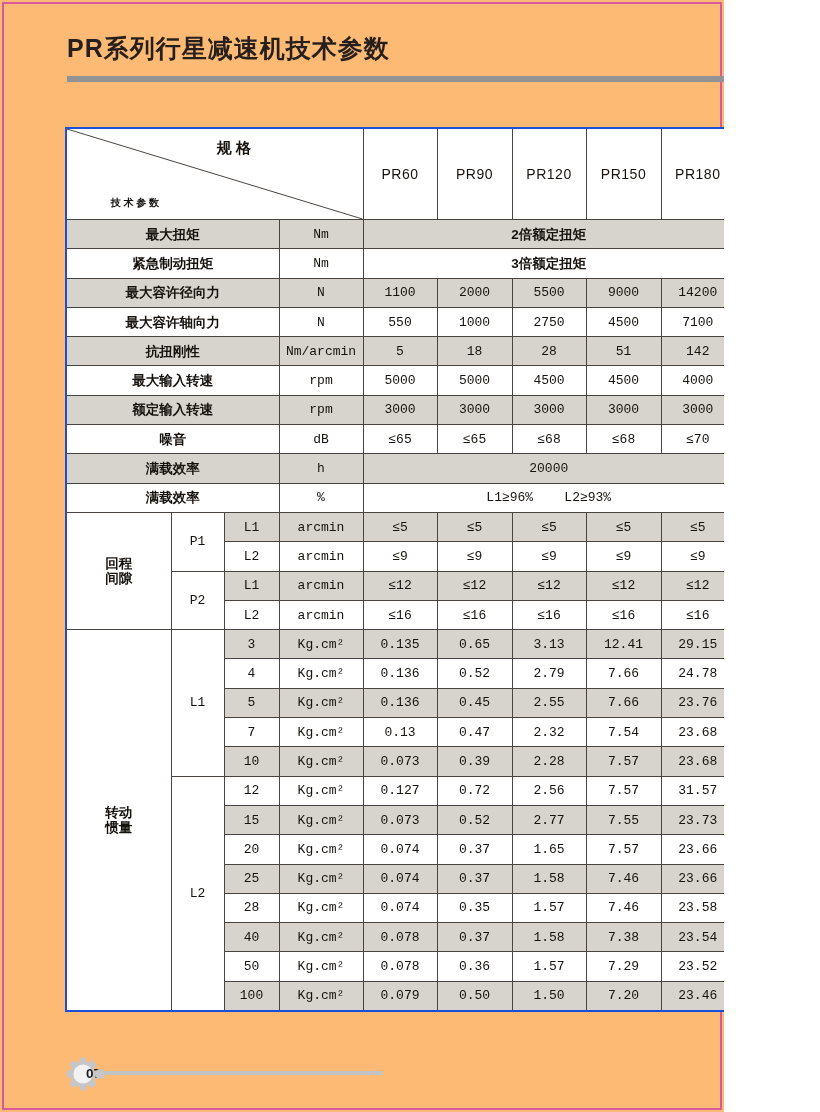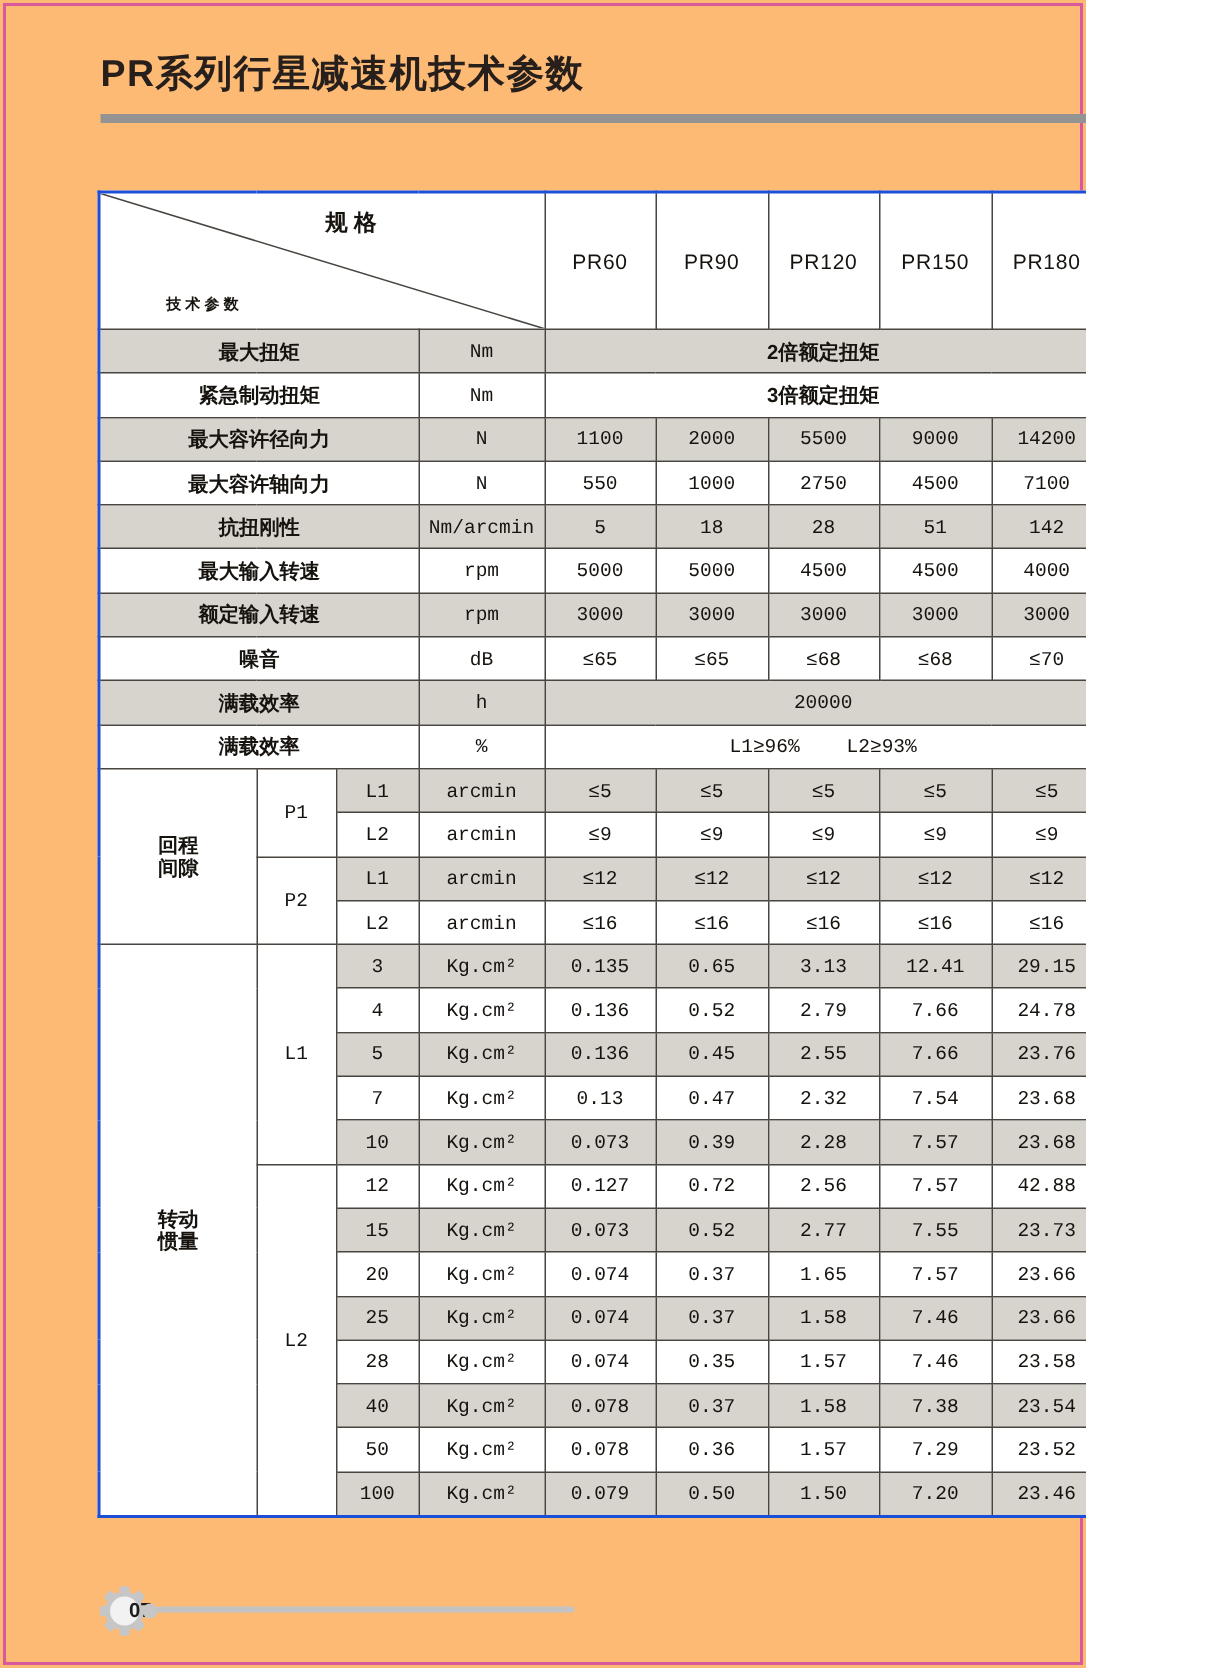--- a/index.html
+++ b/index.html
@@ -234,21 +234,21 @@
           <td class="num g">23.68</td>
         </tr>
         <tr>
           <td rowspan="8" class="unit">L2</td>
           <td class="unit">12</td>
           <td class="unit">Kg.cm²</td>
           <td class="num">0.127</td>
           <td class="num">0.72</td>
           <td class="num">2.56</td>
           <td class="num">7.57</td>
-          <td class="num">42.88</td>
+          <td class="num">31.57</td>
         </tr>
         <tr>
           <td class="unit g">15</td>
           <td class="unit g">Kg.cm²</td>
           <td class="num g">0.073</td>
           <td class="num g">0.52</td>
           <td class="num g">2.77</td>
           <td class="num g">7.55</td>
           <td class="num g">23.73</td>
         </tr>

